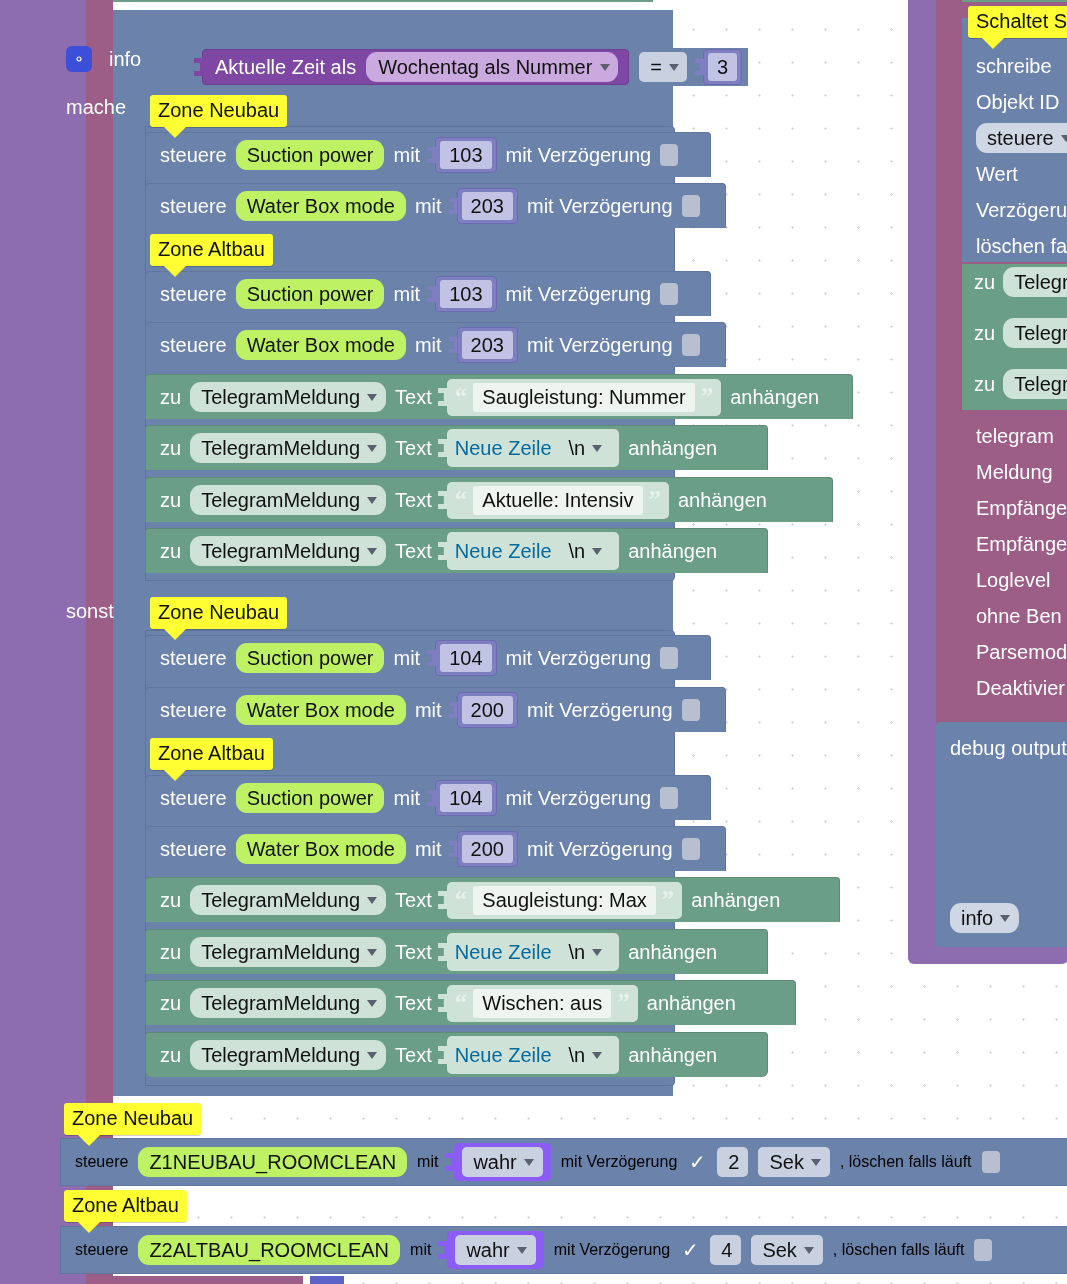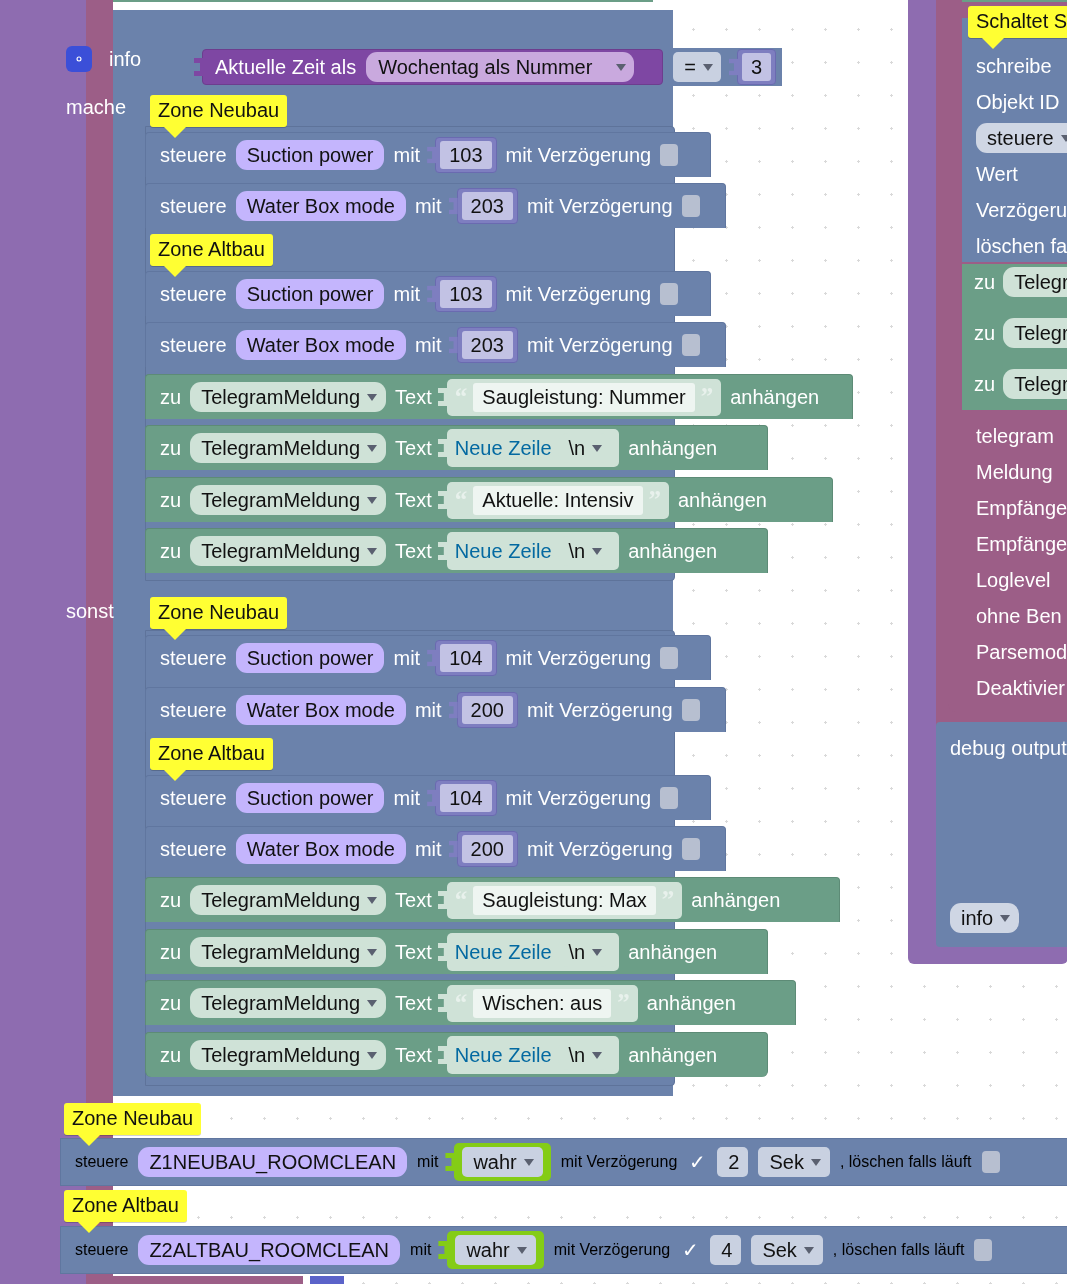--- a/index.html
+++ b/index.html
@@ -48,21 +48,21 @@
     position:absolute;display:flex;align-items:center;height:44px;
     border-radius:4px 4px 0 0;padding:0 12px 0 14px;gap:9px;z-index:4;
   }
   .row.ctrlrow{background:#6b82ab;border:1px solid #60769f;border-bottom:none;}
   .row.greenrow{background:#6b9e87;border:1px solid #5d8b76;border-bottom:none;}
   .row .t{color:#fff;font-size:20px;white-space:nowrap;}
   .row .t.dark{color:#0369a1;}
 
   
   .field{
-    background:#c4b5fd;color:#111;font-size:20px;border-radius:11px;
+    background:#bef264;color:#111;font-size:20px;border-radius:11px;
     padding:3px 11px;white-space:nowrap;line-height:24px;
   }
   
   .dd{
     background:#cfd6e4;color:#111;font-size:20px;border-radius:11px;
     padding:3px 9px 3px 11px;white-space:nowrap;line-height:24px;
     display:inline-flex;align-items:center;gap:7px;
   }
   .dd.green{background:#cfe2d7;}
   .dd.flat{background:#c9d1e1;border-radius:5px;}
@@ -82,21 +82,21 @@
     border-radius:0 0 0 0;
     clip-path:polygon(0 0,100% 0,100% 100%,0 100%,0 72%,55% 72%,55% 28%,0 28%);
   }
   .numfld{background:#c2c2e4;color:#111;font-size:20px;border-radius:3px;padding:1px 9px;line-height:26px;}
 
   
   .socket{
     display:inline-flex;align-items:center;background:#cfe2d7;border-radius:5px;
     padding:4px 8px;position:relative;margin-left:6px;gap:6px;
   }
-  .socket.logic{background:#84cc16;}
+  .socket.logic{background:#8b5cf6;}
   .notch{
     position:absolute;left:-9px;top:50%;transform:translateY(-50%);
     width:10px;height:18px;background:inherit;
     clip-path:polygon(0 0,100% 0,100% 100%,0 100%,0 72%,60% 72%,60% 28%,0 28%);
   }
   .quote{color:#e8f1ec;font-size:25px;line-height:18px;font-family:"Liberation Serif",serif;font-weight:bold;}
   .strfld{background:#eef5f1;color:#111;font-size:20px;border-radius:3px;padding:2px 9px;line-height:25px;}
 
   
   .cb{
@@ -112,30 +112,30 @@
     display:inline-flex;align-items:center;justify-content:center;color:#fff;font-size:17px;
   }
 
   
   .cond{
     position:absolute;display:flex;align-items:center;gap:10px;height:38px;
     background:#6b82ab;padding:0 6px;z-index:5;
   }
   .condval{
     display:flex;align-items:center;gap:10px;background:#7e47a3;border:1px solid #6d3d8e;
-    border-radius:4px;height:34px;padding:0 28px 0 12px;position:relative;
+    border-radius:4px;height:34px;padding:0 10px 0 12px;position:relative;
   }
   .condval::before{
     content:"";position:absolute;left:-9px;top:50%;transform:translateY(-50%);
     width:10px;height:18px;background:#7e47a3;
     clip-path:polygon(0 0,100% 0,100% 100%,0 100%,0 72%,60% 72%,60% 28%,0 28%);
   }
   .condval .t{color:#fff;font-size:20px;white-space:nowrap;}
   .ddlight{background:#c9a9de;color:#111;border-radius:11px;padding:2px 8px 2px 12px;font-size:20px;
-           display:inline-flex;align-items:center;gap:24px;line-height:26px;}
+           display:inline-flex;align-items:center;gap:8px;line-height:26px;}
   .opbox{background:#c9d1e1;border-radius:5px;padding:3px 8px 3px 11px;display:inline-flex;align-items:center;gap:7px;
          font-size:20px;color:#111;line-height:24px;}
   .rpurple{position:absolute;left:908px;top:-14px;width:160px;height:978px;background:#8e6cb0;border-radius:6px;}
   .rmauve{position:absolute;left:936px;top:-14px;width:132px;height:950px;background:#9c5e87;border-radius:6px;}
   .rctrl{position:absolute;left:962px;top:18px;width:110px;background:#6b82ab;}
   .rrow{display:flex;align-items:center;height:36px;padding-left:14px;gap:8px;}
   .rrow .t{color:#fff;font-size:20px;white-space:nowrap;}
   .rgreen{position:absolute;left:962px;top:262px;width:110px;background:#6b9e87;}
   .rsend{position:absolute;left:948px;top:410px;width:124px;background:#9c5e87;}
   .rdebug{position:absolute;left:936px;top:722px;width:136px;height:225px;background:#6b82ab;border-radius:4px;}

